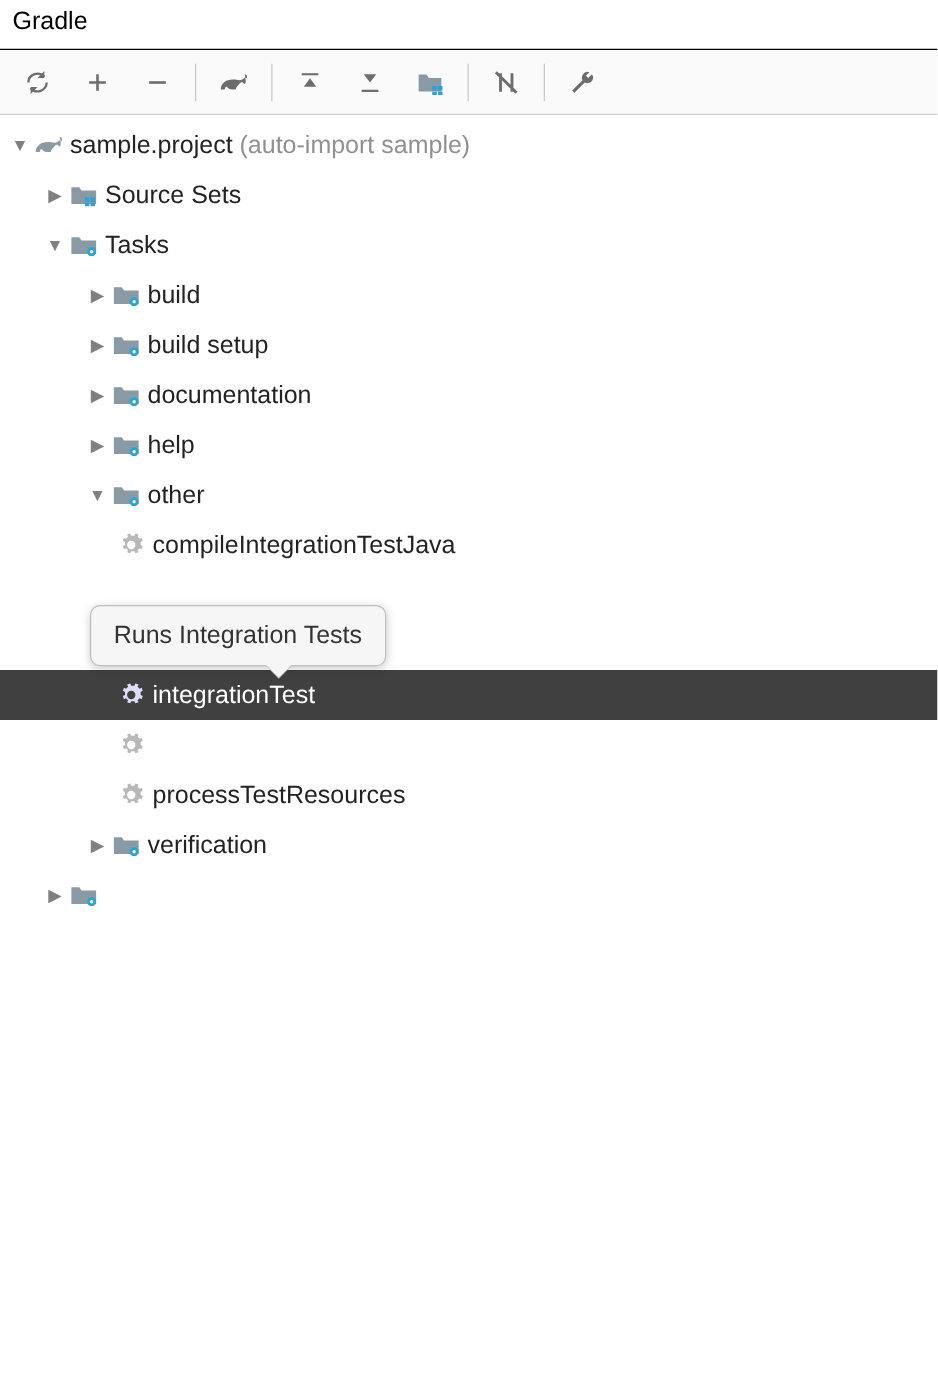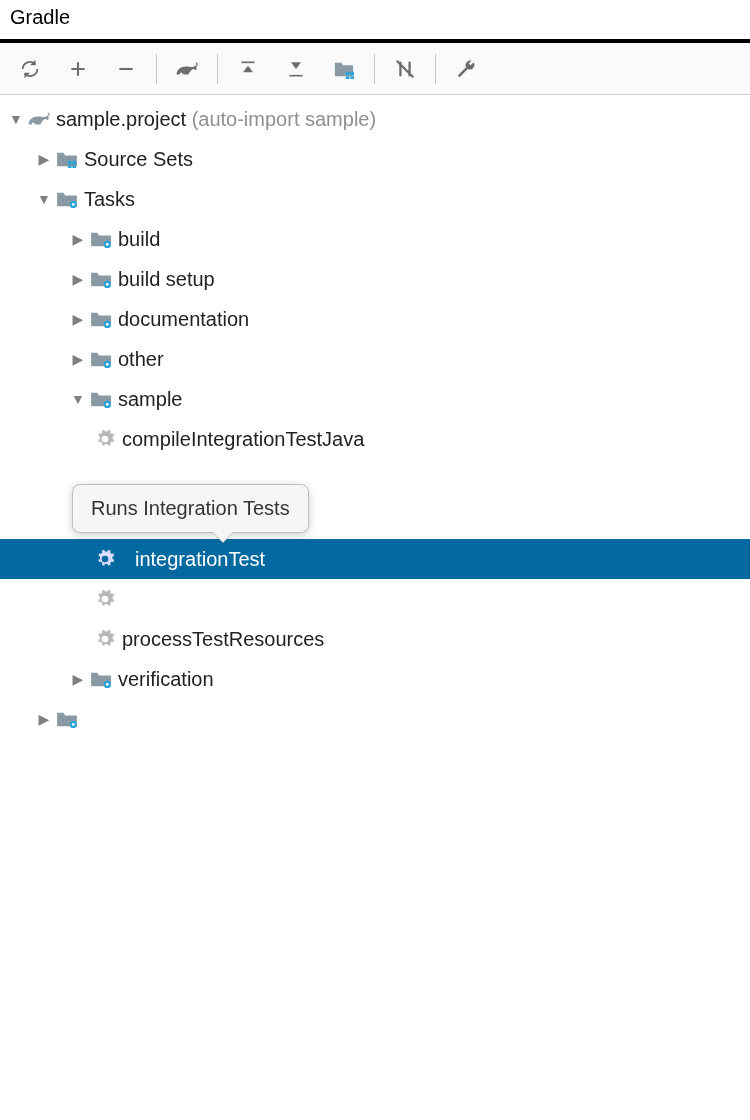--- a/index.html
+++ b/index.html
@@ -11,21 +11,21 @@
     background: #fff;
     width: 750px;
     height: 1120px;
     overflow: hidden;
     color: #222;
   }
   .panel-title {
     padding: 6px 10px 10px 10px;
     font-size: 20px;
     color: #000;
-    border-bottom: 4px solid #000000;
+    border-bottom: 1px solid #000000;
   }
   .toolbar {
     display: flex;
     align-items: center;
     padding: 4px 6px;
     border-bottom: 1px solid #d0d0d0;
     background: #fafafa;
     height: 52px;
   }
   .tool-btn {
@@ -48,23 +48,22 @@
     padding: 4px 0;
   }
   .row {
     display: flex;
     align-items: center;
     height: 40px;
     padding-left: 6px;
     white-space: nowrap;
   }
   .row.selected {
-    background: #0369a1;
+    background: #404040;
     color: #fff;
-    gap: 13px;
   }
   .arrow {
     width: 20px;
     display: inline-flex;
     justify-content: center;
     color: #808080;
     font-size: 14px;
   }
   .ico {
     width: 26px;
@@ -260,33 +259,33 @@
 
   <div class="row indent2">
     <span class="arrow">▶</span>
     <span class="ico">
       <svg width="22" height="18" viewBox="0 0 24 20">
           <path fill="#8a9aa5" d="M1 3h7l2 3h13v12H1z"></path>
           <circle cx="19" cy="16" r="4" fill="#2aa3d8"></circle>
           <circle cx="19" cy="16" r="1.5" fill="#fff"></circle>
         </svg>
     </span>
+    <span class="label">help</span>
+  </div>
+
+  <div class="row indent2">
+    <span class="arrow">▼</span>
+    <span class="ico">
+      <svg width="22" height="18" viewBox="0 0 24 20">
+          <path fill="#8a9aa5" d="M1 3h7l2 3h13v12H1z"></path>
+          <circle cx="19" cy="16" r="4" fill="#2aa3d8"></circle>
+          <circle cx="19" cy="16" r="1.5" fill="#fff"></circle>
+        </svg>
+    </span>
     <span class="label">other</span>
-  </div>
-
-  <div class="row indent2">
-    <span class="arrow">▼</span>
-    <span class="ico">
-      <svg width="22" height="18" viewBox="0 0 24 20">
-          <path fill="#8a9aa5" d="M1 3h7l2 3h13v12H1z"></path>
-          <circle cx="19" cy="16" r="4" fill="#2aa3d8"></circle>
-          <circle cx="19" cy="16" r="1.5" fill="#fff"></circle>
-        </svg>
-    </span>
-    <span class="label">sample</span>
   </div>
 
   <div class="row indent4">
     <span class="ico">
       <svg width="20" height="20" viewBox="0 0 24 24">
           <path fill="#b8b8b8" d="M12 8a4 4 0 1 0 0 8 4 4 0 0 0 0-8zm9 4l2 1-1 3-2-1a9 9 0 0 1-2 2l1 2-3 1-1-2h-3l-1 2-3-1 1-2a9 9 0 0 1-2-2l-2 1-1-3 2-1v-3l-2-1 1-3 2 1a9 9 0 0 1 2-2l-1-2 3-1 1 2h3l1-2 3 1-1 2a9 9 0 0 1 2 2l2-1 1 3-2 1z"></path>
         </svg>
     </span>
     <span class="label">compileIntegrationTestJava</span>
   </div>

